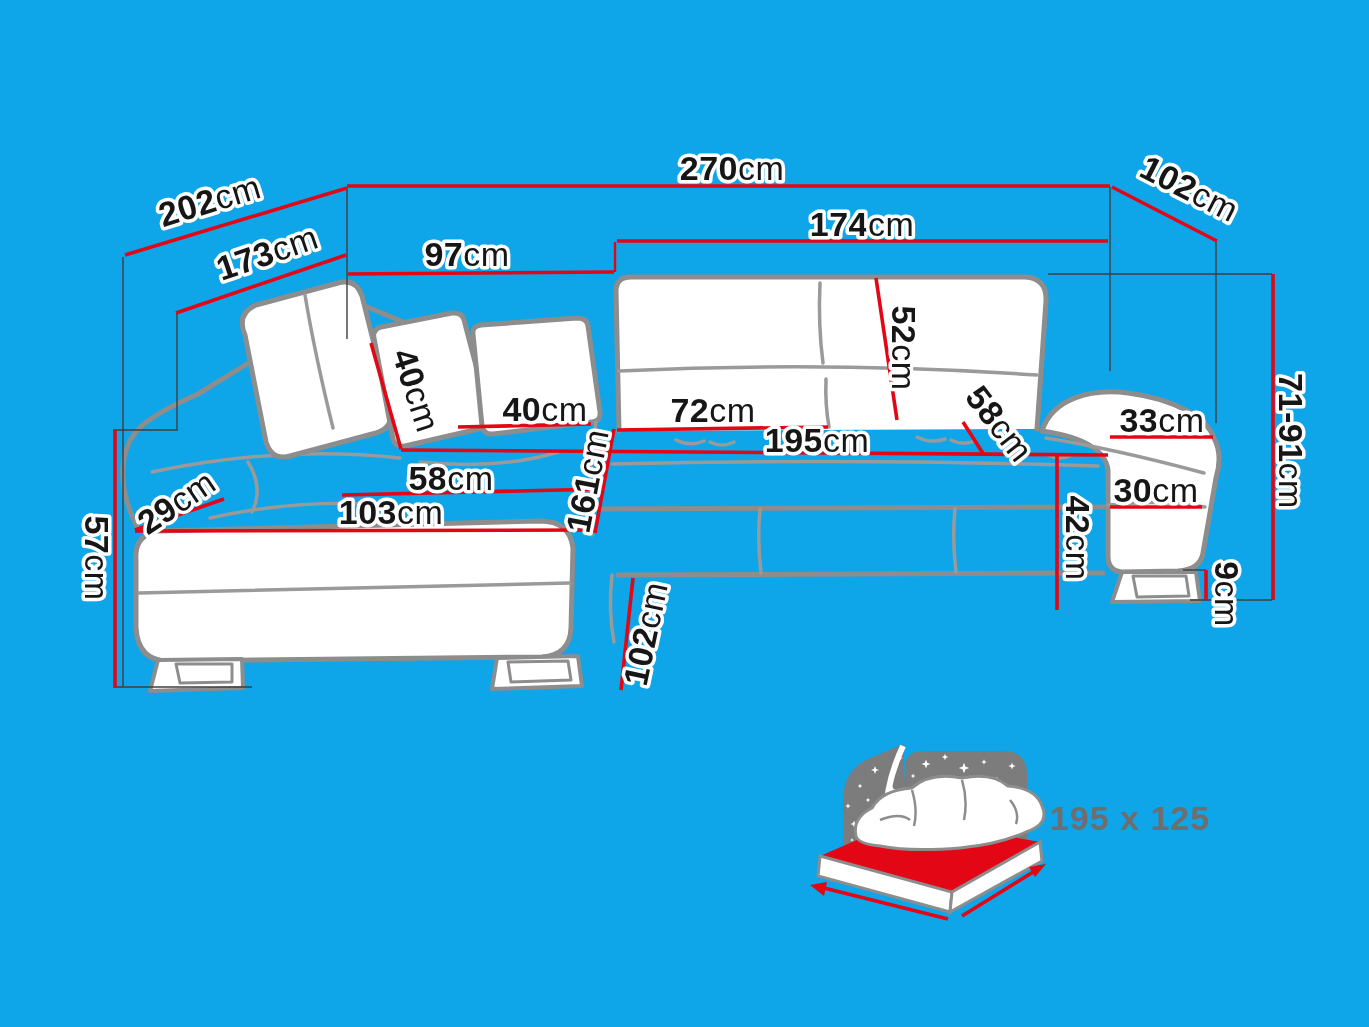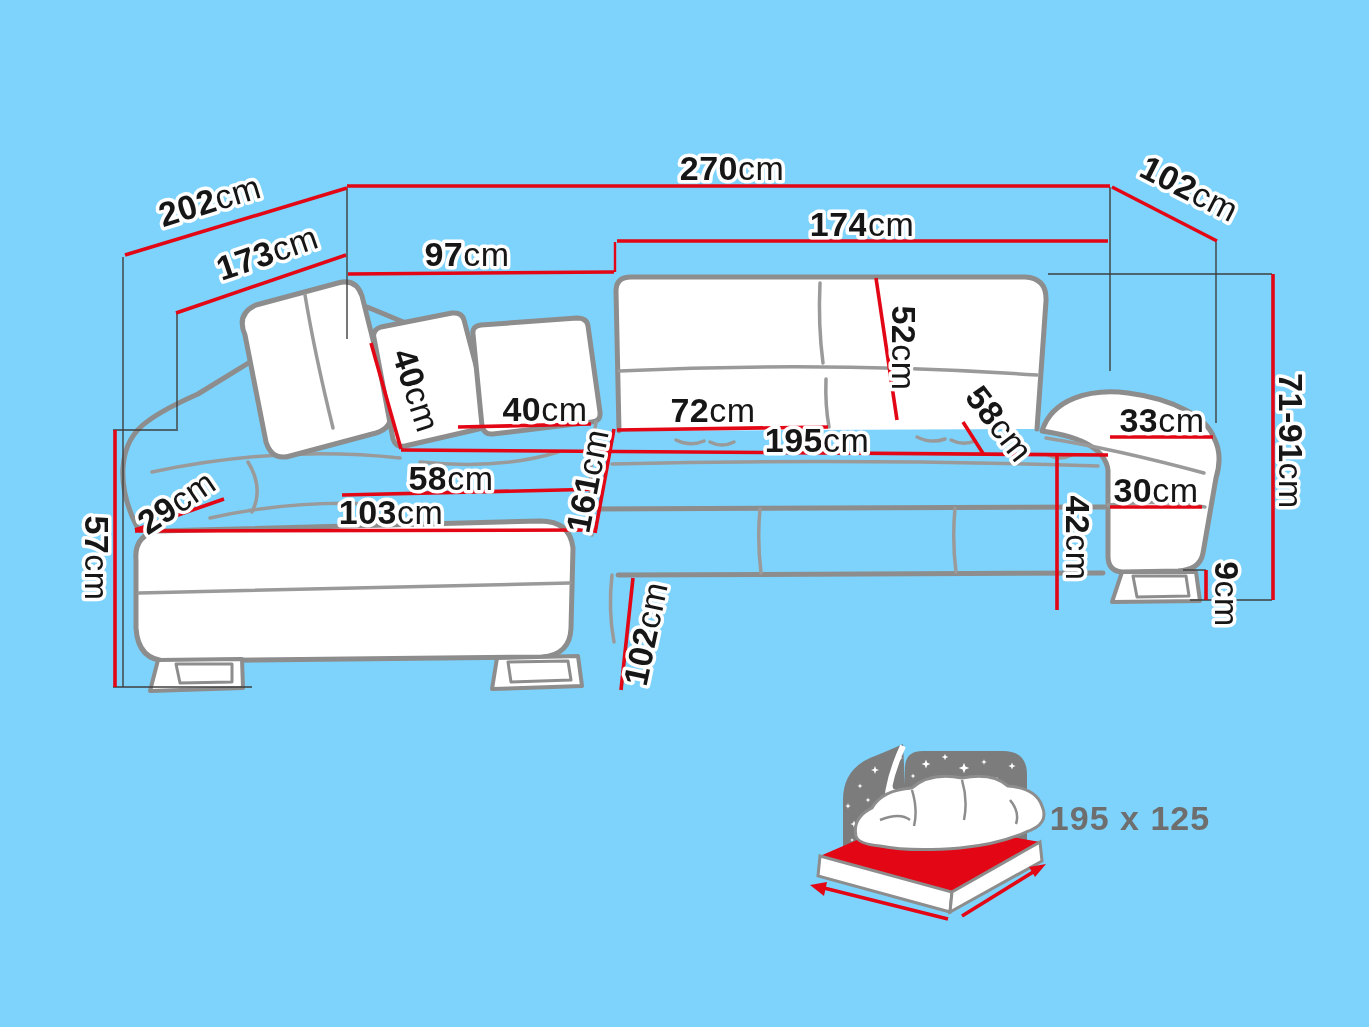--- a/index.html
+++ b/index.html
@@ -1,16 +1,16 @@
 <!DOCTYPE html>
 <html><head>
 <meta charset="utf-8">
 <style>
   html,body{margin:0;padding:0;background:#ffffff;}
-  .canvas{position:relative;width:1369px;height:1027px;background:#7dd3fc;overflow:hidden;
+  .canvas{position:relative;width:1369px;height:1027px;background:#0ea5e9;overflow:hidden;
           font-family:"Liberation Sans","DejaVu Sans",sans-serif;}
   svg{position:absolute;left:0;top:0;}
   .sofa-line{stroke:#8d8d8d;stroke-width:5;fill:none;stroke-linecap:round;stroke-linejoin:round;}
   .sofa-fill{stroke:#8d8d8d;stroke-width:5;fill:#ffffff;stroke-linecap:round;stroke-linejoin:round;}
   .crease{stroke:#9a9a9a;stroke-width:3.5;fill:none;stroke-linecap:round;}
   .guide{stroke:#3e3e3e;stroke-width:1.4;fill:none;}
   .red{stroke:#e30615;stroke-width:3.6;fill:none;}
   .redfill{fill:#e30615;stroke:none;}
   text.dim{font-size:34px;fill:#161616;paint-order:stroke;stroke:#ffffff;stroke-width:7px;
            stroke-linejoin:round;text-anchor:middle;letter-spacing:0.5px;}

